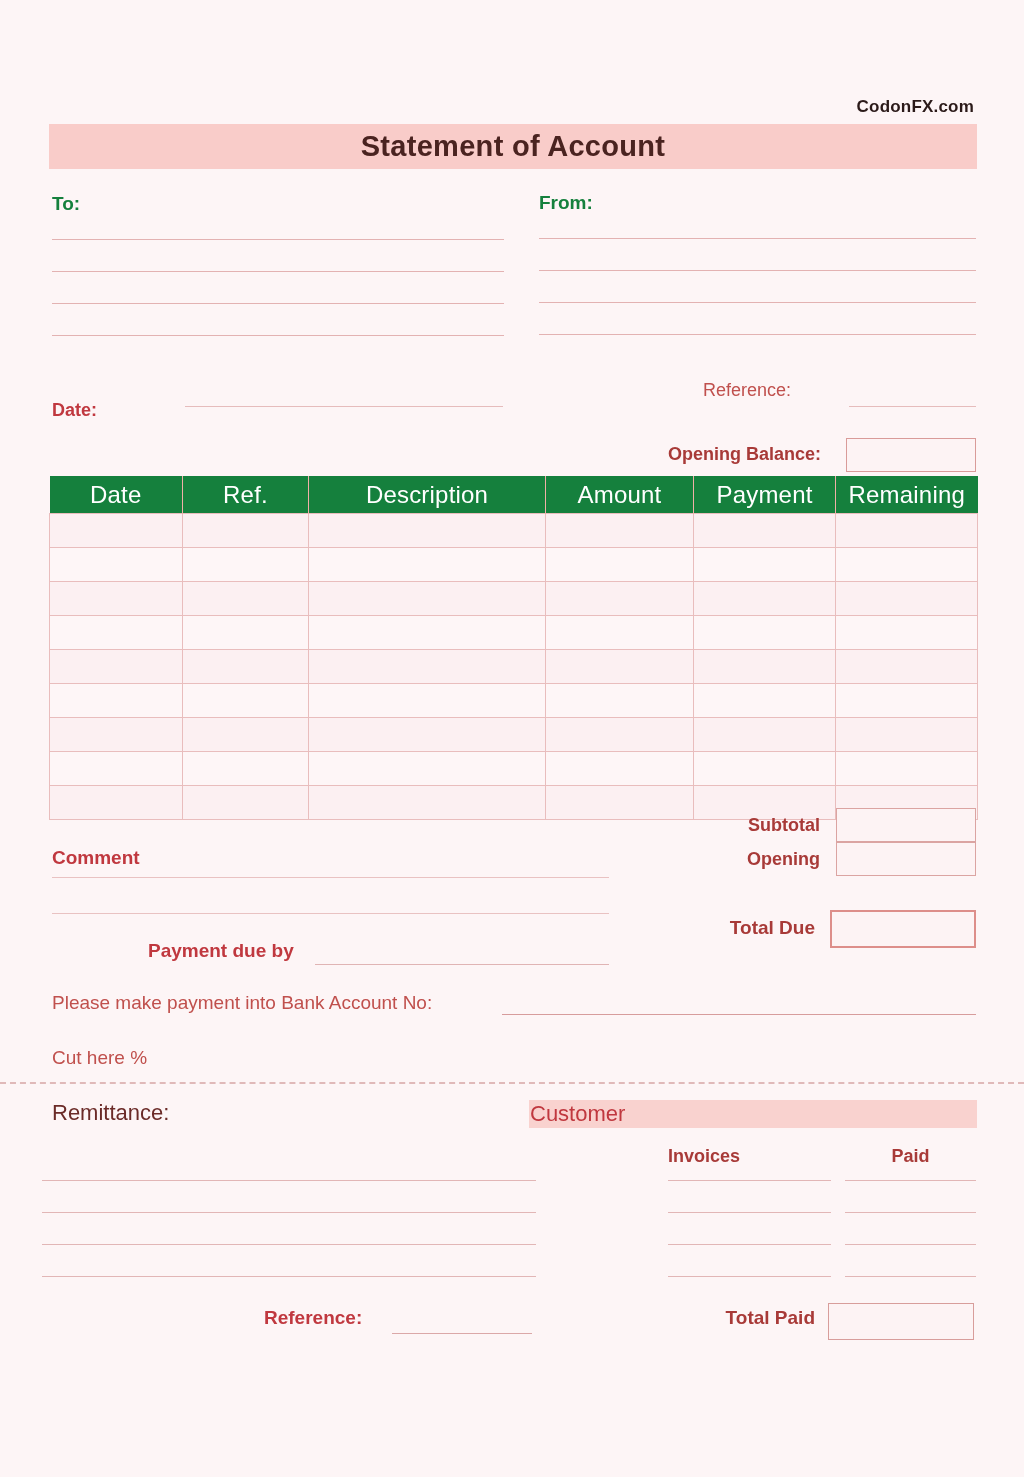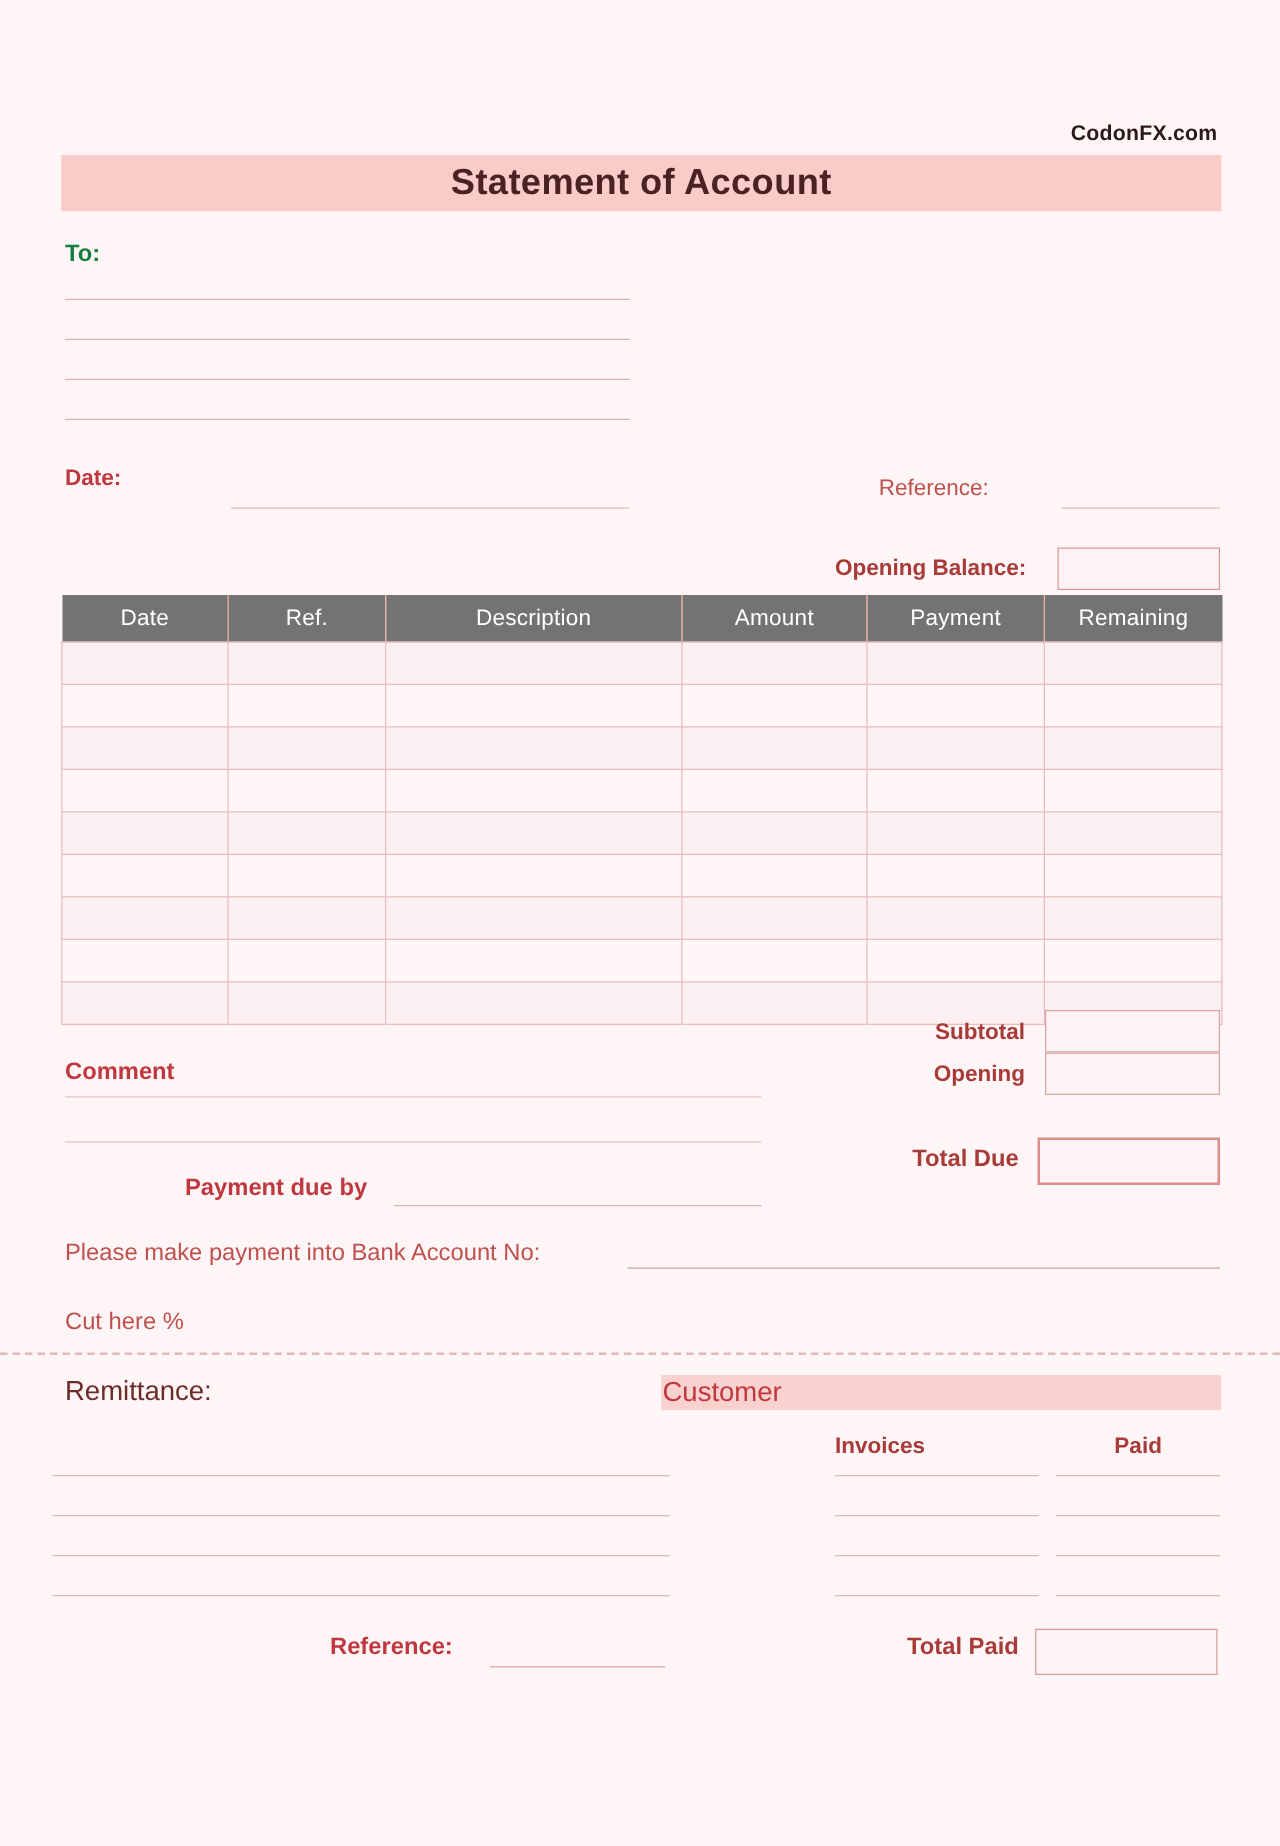--- a/index.html
+++ b/index.html
@@ -66,21 +66,21 @@
 
   #to-block  { left: 52px;  top: 193px; width: 452px; }
   #from-block{ left: 539px; top: 192px; width: 437px; }
 
   .addr-lines { margin-top: 24px; }
   .addr-lines .rule { margin-bottom: 31px; }
 
   
   .date-label {
     position: absolute;
-    left: 52px; top: 372px;
+    left: 52px; top: 400px;
     font-size: 18px; font-weight: bold; color: #c0383f;
   }
   .date-rule {
     position: absolute;
     left: 185px; top: 406px; width: 318px;
     border-bottom: 1px solid #e6bcbc;
   }
   .ref-label {
     position: absolute;
     left: 703px; top: 380px;
@@ -109,23 +109,23 @@
 
   
   .ledger {
     position: absolute;
     left: 49px; top: 476px;
     width: 928px;
     border-collapse: collapse;
     table-layout: fixed;
   }
   .ledger th {
-    background: #737373;
+    background: #15803d;
     color: #ffffff;
-    font-size: 18px;
+    font-size: 24px;
     font-weight: normal;
     height: 35px;
     border-right: 1px solid #f0b0a8;
     text-align: center;
     letter-spacing: 0.2px;
   }
   .ledger th:last-child { border-right: none; }
   .ledger td {
     height: 31px;
     border: 1px solid #e9bdbd;
@@ -294,20 +294,29 @@
   <div class="addr-block" id="to-block">
     <div class="addr-label">To:</div>
     <div class="addr-lines">
       <div class="rule"></div>
       <div class="rule"></div>
       <div class="rule"></div>
       <div class="rule"></div>
     </div>
   </div>
 
+  <div class="addr-block" id="from-block">
+    <div class="addr-label">From:</div>
+    <div class="addr-lines">
+      <div class="rule"></div>
+      <div class="rule"></div>
+      <div class="rule"></div>
+      <div class="rule"></div>
+    </div>
+  </div>
 
   <div class="date-label">Date:</div>
   <div class="date-rule"></div>
   <div class="ref-label">Reference:</div>
   <div class="ref-rule"></div>
 
   <div class="open-bal-label">Opening Balance:</div>
   <div class="open-bal-box"></div>
 
   <table class="ledger">

